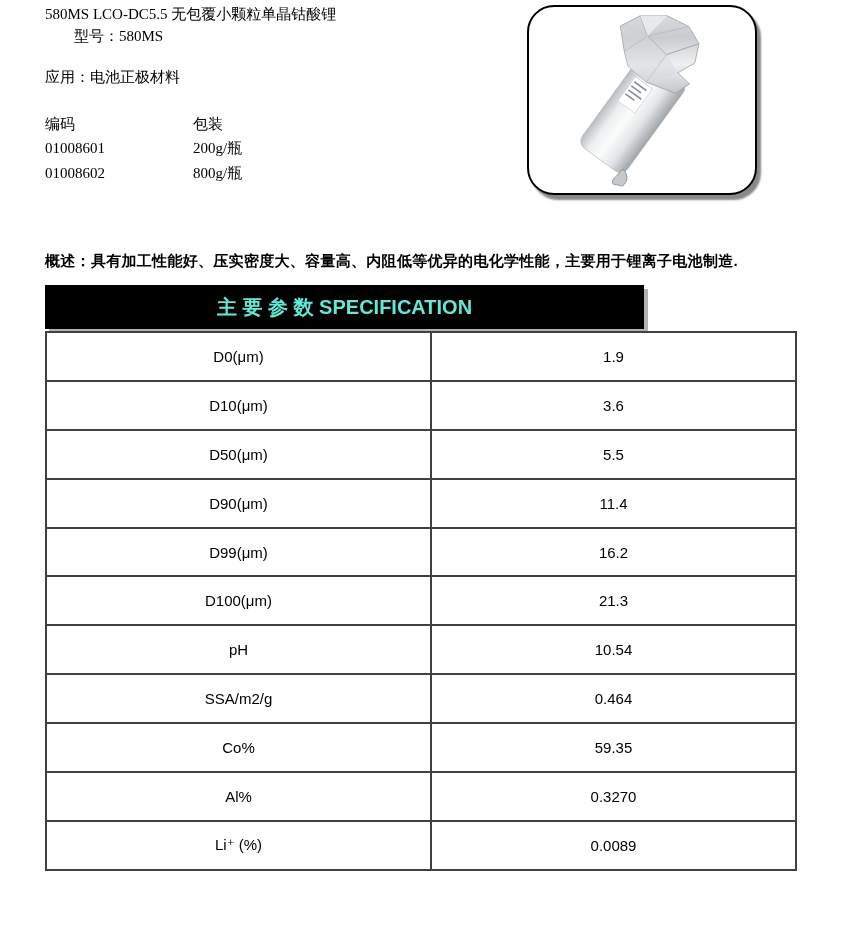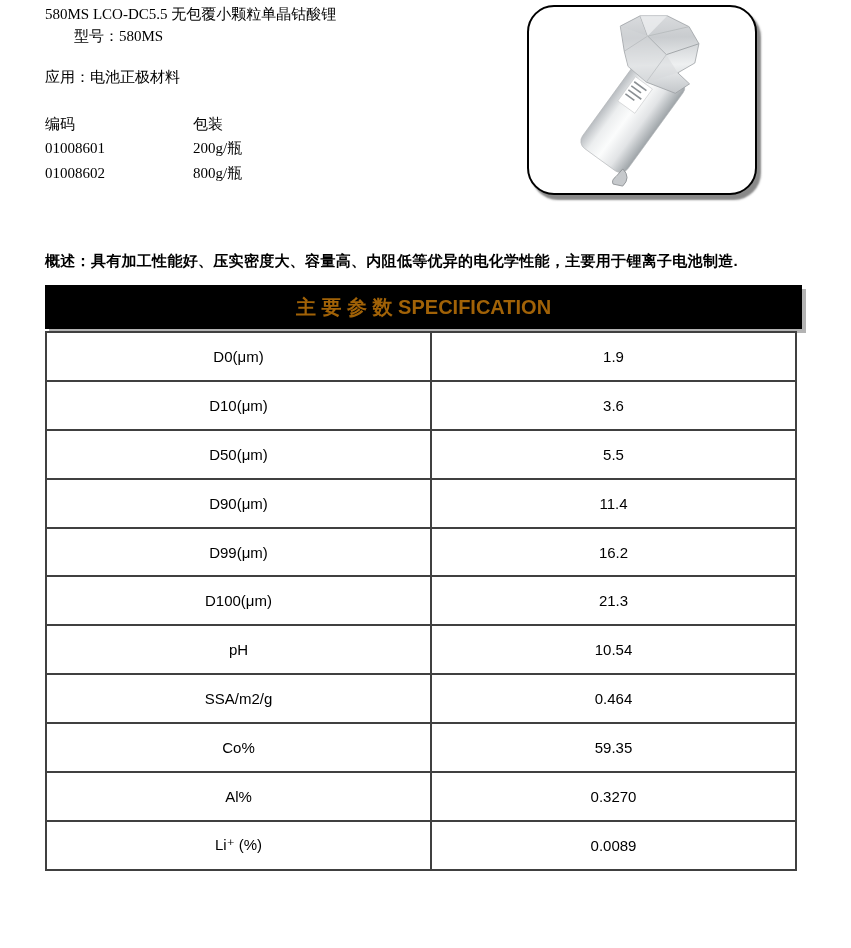--- a/index.html
+++ b/index.html
@@ -36,22 +36,22 @@
   .overview {
     position:absolute; left:45px; top:252px; width:760px;
     font-family:Liberation Sans, sans-serif;
     font-weight:bold; font-size:15px; letter-spacing:0.3px;
     white-space:nowrap;
   }
 
   
   .spec-bar {
     position:absolute; left:45px; top:285px;
-    width:757px; height:44px;
-    background:#000000; color:#a16207;
+    width:599px; height:44px;
+    background:#000000; color:#5eead4;
     font-family:"Liberation Sans","DejaVu Sans",sans-serif;
     font-weight:bold; font-size:20px;
     text-align:center; line-height:44px;
     box-shadow:4px 4px 0 #b3b3b3;
   }
 
   
   .spec-table {
     position:absolute; left:45px; top:331px;
     width:750px;

